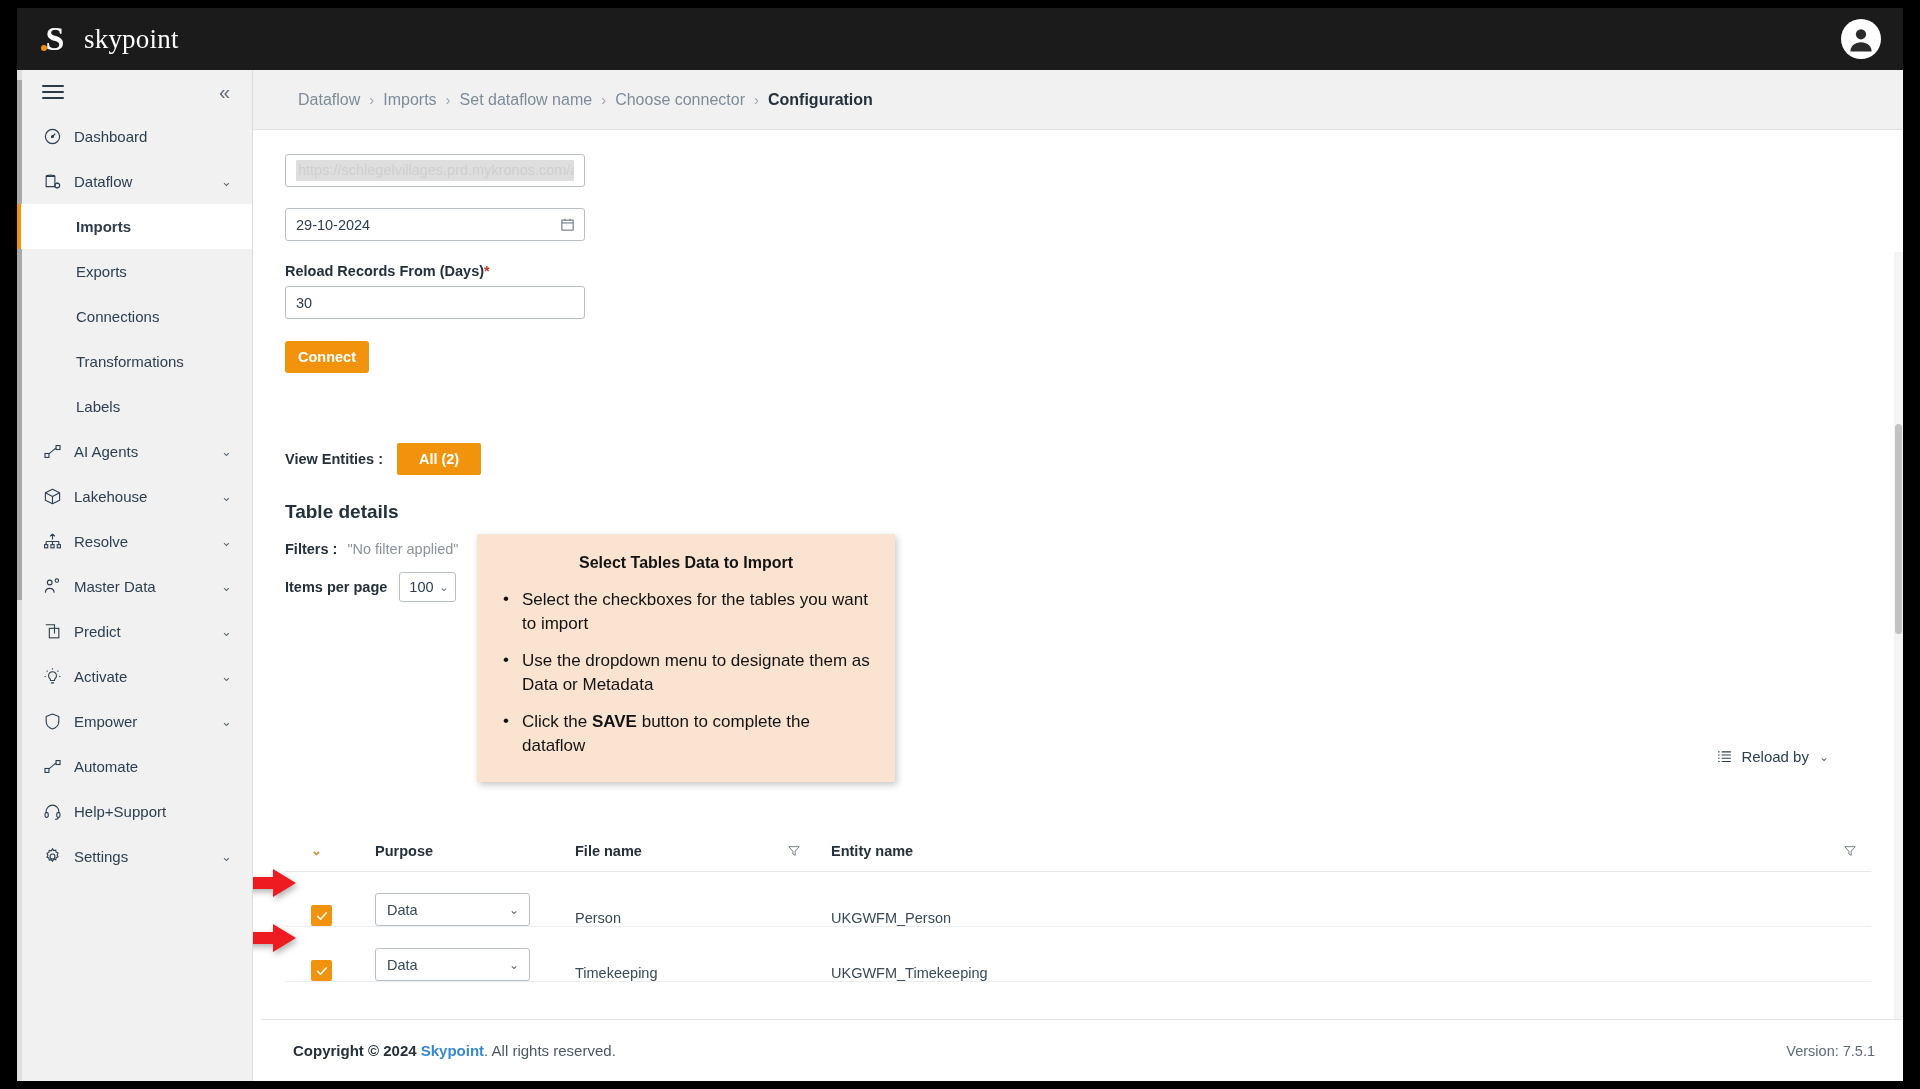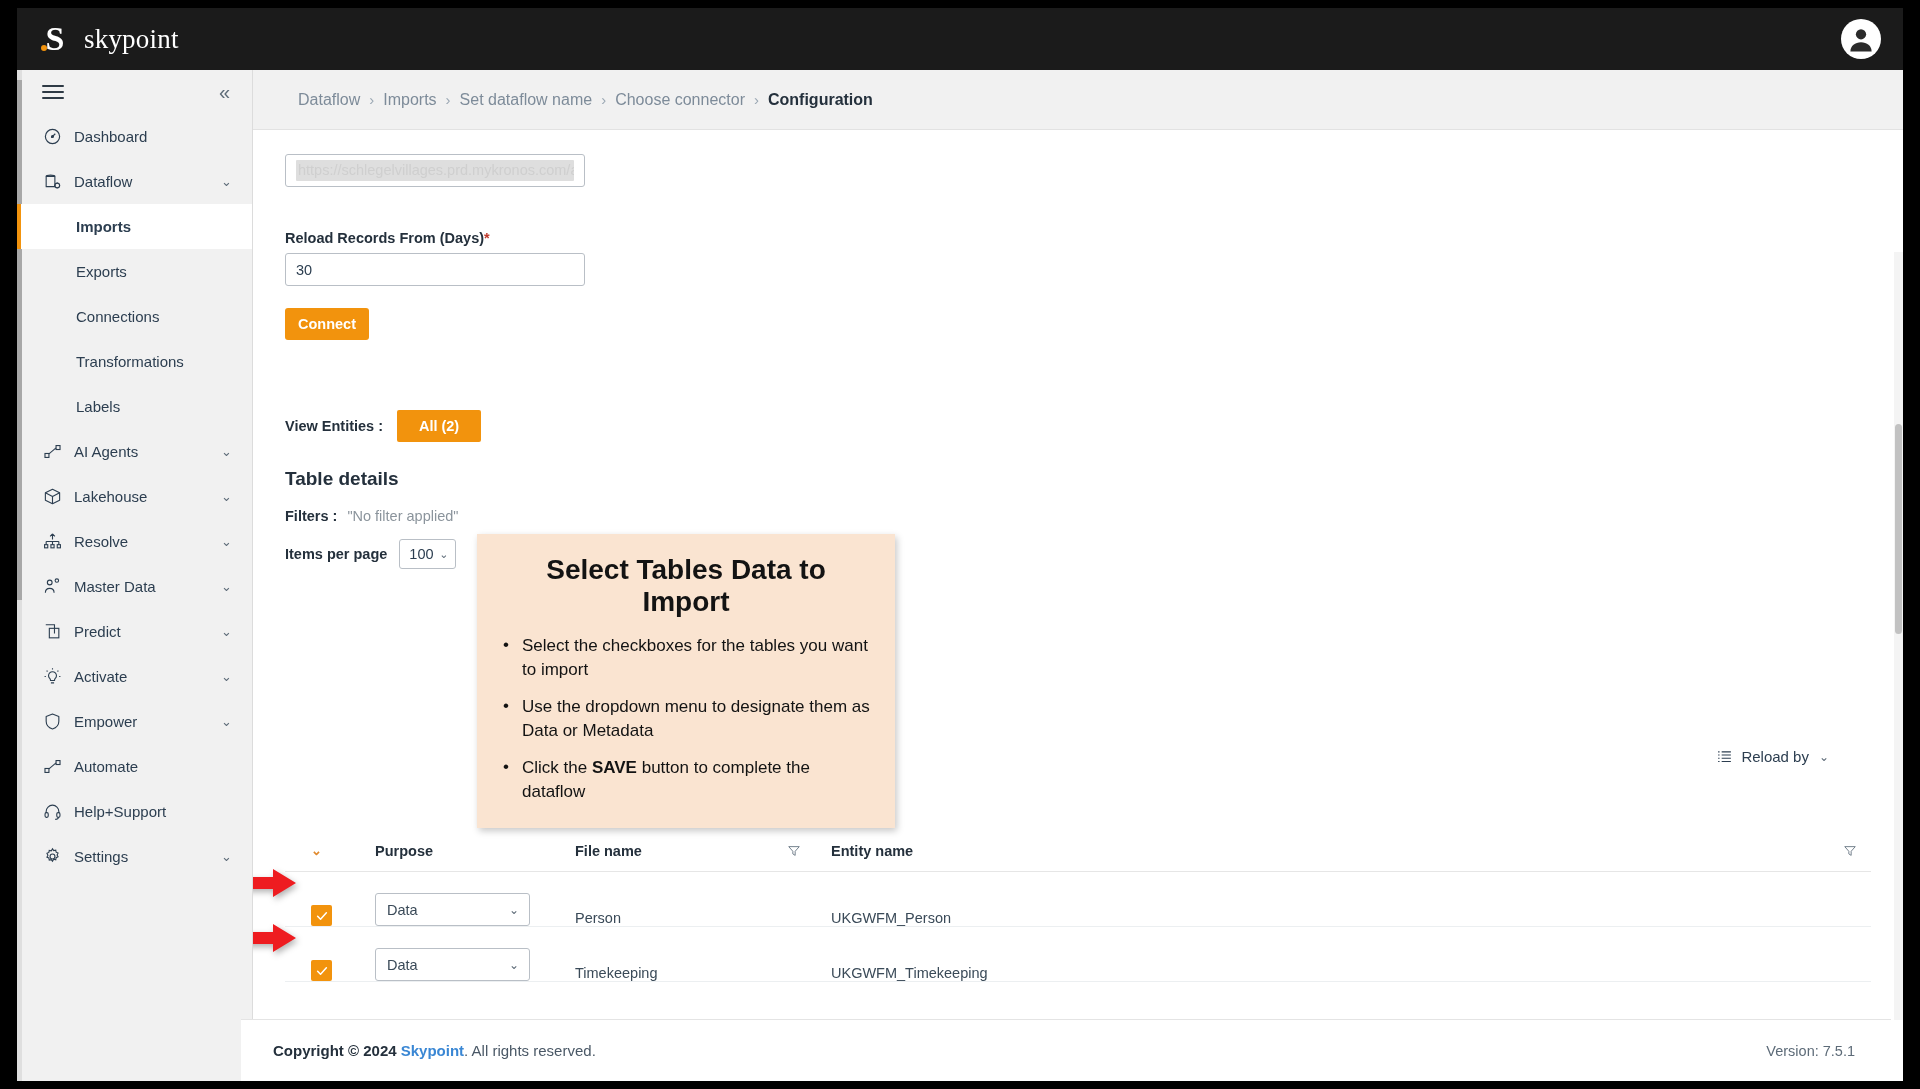--- a/index.html
+++ b/index.html
@@ -223,21 +223,21 @@
   .callout {
     position: absolute;
     left: 224px; top: 404px;
     width: 418px;
     background: #fae4d1;
     box-shadow: 2px 3px 7px rgba(0,0,0,.22);
     padding: 20px 22px 22px 22px;
     z-index: 40;
   }
   .callout h3 {
-    text-align: center; font-size: 28px; color: #131313;
+    text-align: center; font-size: 16px; color: #131313;
     font-weight: 700; margin-bottom: 16px;
   }
   .callout ul { list-style: none; }
   .callout li {
     position: relative;
     font-size: 17px; color: #131313;
     line-height: 24px;
     padding-left: 23px;
     margin-bottom: 2px;
     margin-top: 13px;
@@ -297,21 +297,21 @@
   .arrow {
     position: absolute;
     width: 52px; height: 30px;
     filter: drop-shadow(2px 3px 3px rgba(0,0,0,.3));
     z-index: 30;
   }
   .arrow svg { width: 100%; height: 100%; display: block; }
 
   
   .footer {
-    position: absolute; left: 224px; bottom: 0;
+    position: absolute; left: 244px; bottom: 0;
     width: 1650px; height: 62px;
     background: #fff;
     border-top: 1px solid #e4e4e4;
     display: flex; align-items: center; justify-content: space-between;
     padding: 0 36px 0 32px;
   }
   .copy { font-size: 15px; color: #4a5866; }
   .copy b { color: #24303c; }
   .copy .brand { color: #3a87d4; font-weight: 700; }
   .ver { font-size: 14.5px; color: #5d6b78; }
@@ -548,20 +548,29 @@
         <div class="vscroll">
           <div class="vthumb"></div>
         </div>
 
         <div class="form-area">
 
           <div class="input url-field">
             <span class="url-sel">https://schlegelvillages.prd.mykronos.com/api</span>
           </div>
 
+          <div class="input">
+            <span>29-10-2024</span>
+            <span class="cal-ic">
+              <svg viewBox="0 0 24 24" fill="none" stroke="#5d6b78" stroke-width="1.6">
+                <rect x="3" y="5" width="18" height="16"></rect>
+                  <path d="M3 9.5h18M8 3v3M16 3v3"></path>
+              </svg>
+            </span>
+          </div>
 
           <div class="gap"></div>
 
           <div class="field-label">
             <span>Reload Records From (Days)</span><span class="req">*</span>
           </div>
           <div class="input">
             <span>30</span>
           </div>
 

